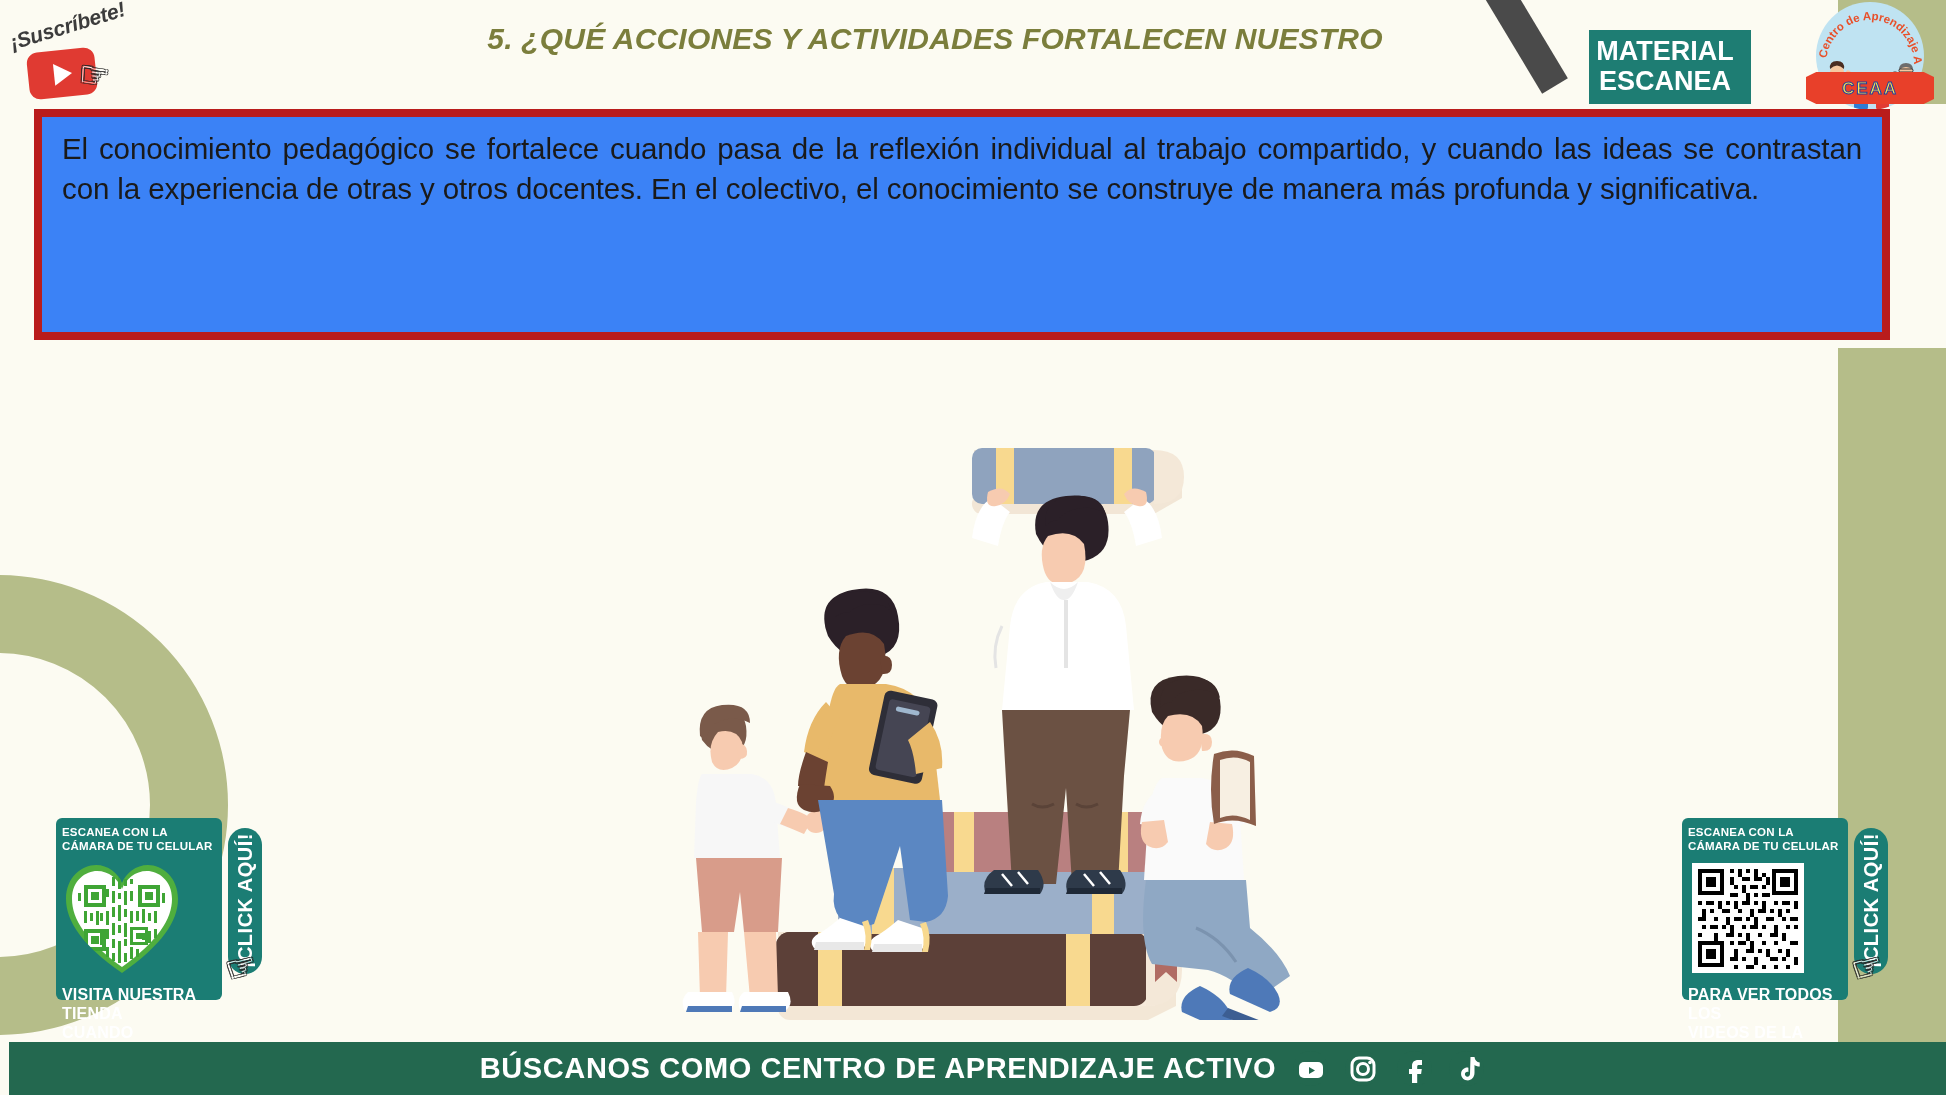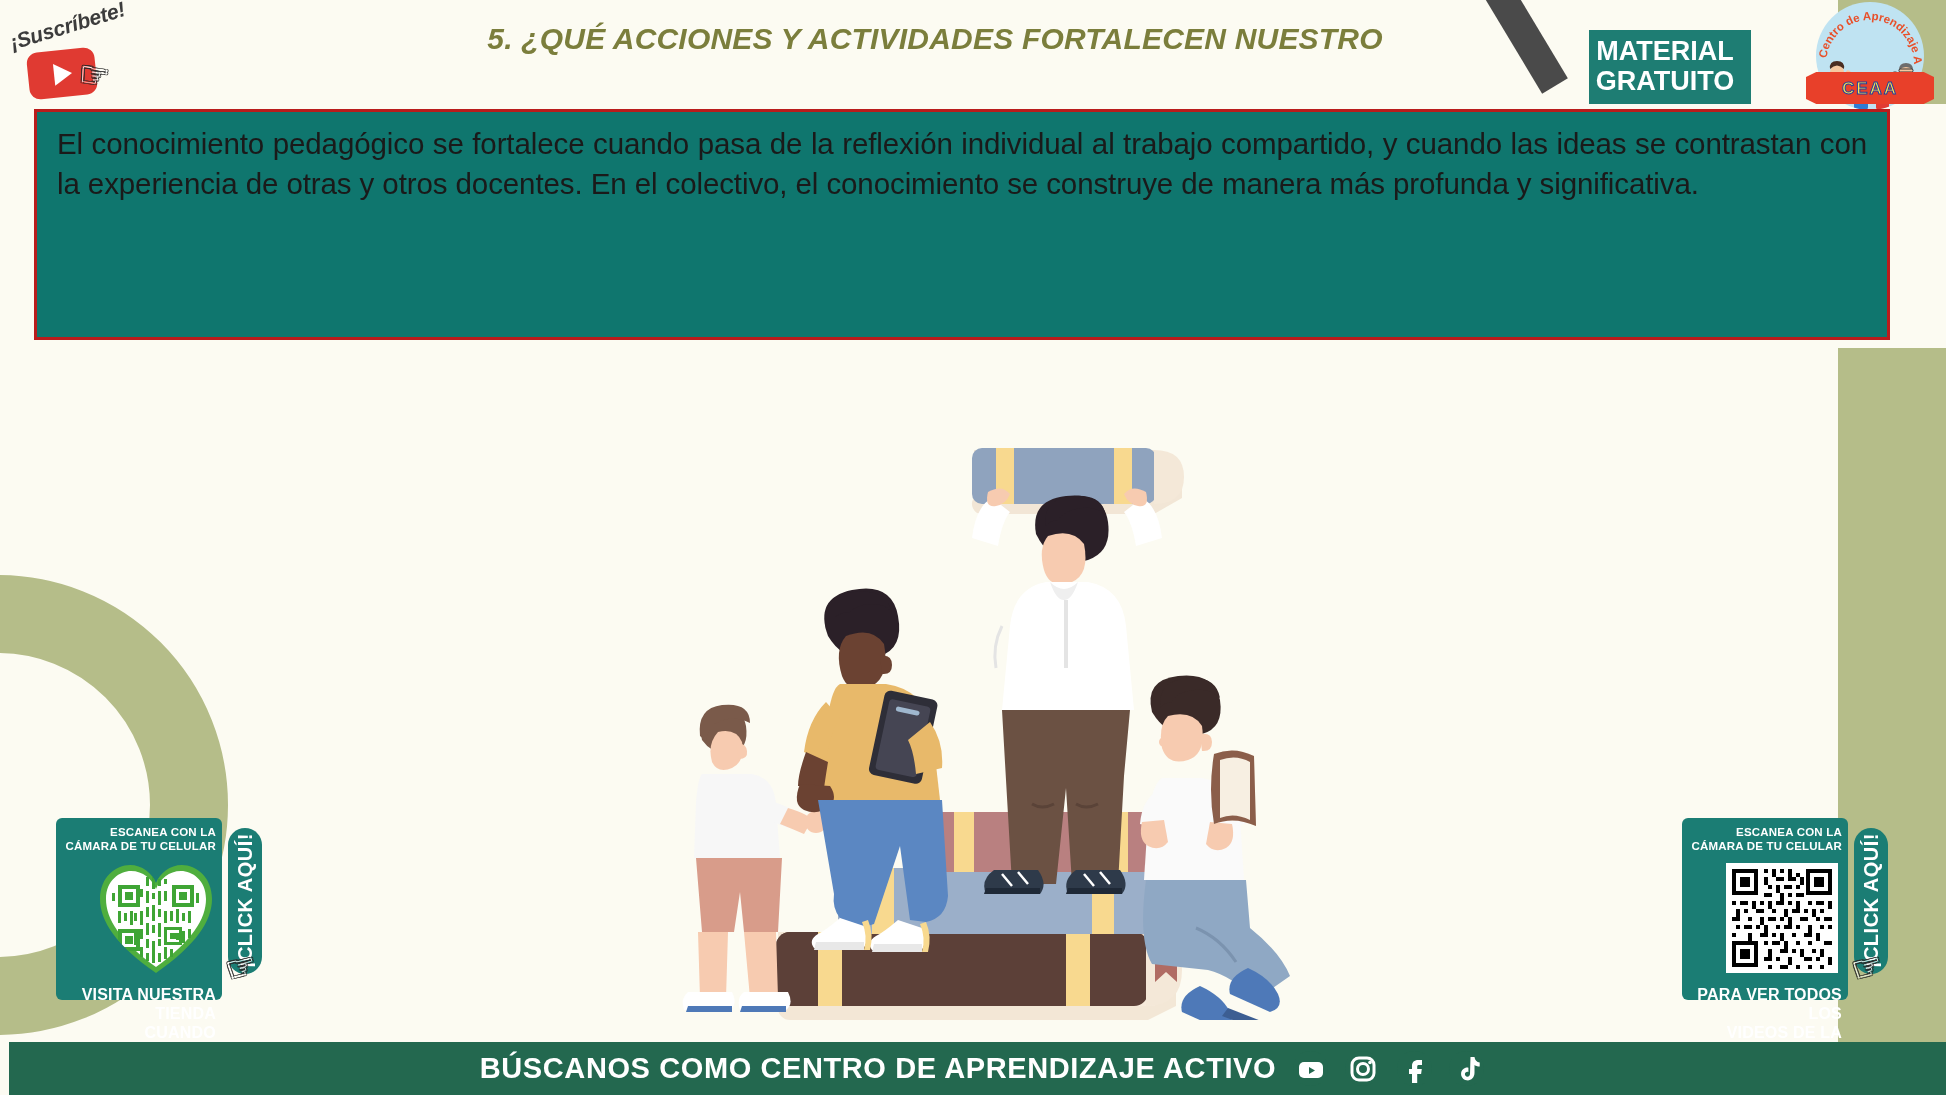--- a/index.html
+++ b/index.html
@@ -198,22 +198,22 @@
     line-height: 1;
   }
 
   
   .content-box {
     position: absolute;
     left: 34px;
     top: 109px;
     width: 1856px;
     height: 231px;
-    background: #0f766e;
-    border: 3px solid #b91c1c;
+    background: #3b82f6;
+    border: 8px solid #b91c1c;
     box-sizing: border-box;
     padding: 12px 20px 10px 20px;
   }
   .content-box p {
     margin: 0;
     font-size: 29.5px;
     line-height: 1.36;
     color: #1A1A1A;
     text-align: justify;
     font-family: "Liberation Sans", sans-serif;
@@ -232,21 +232,21 @@
 
   
   .qr-card {
     position: absolute;
     background: #1B7D74;
     border-radius: 6px;
     width: 166px;
     height: 182px;
     padding: 8px 6px;
     box-sizing: border-box;
-    text-align: right;
+    text-align: left;
   }
   .qr-caption-top {
     color: #ffffff;
     font-size: 11.5px;
     font-weight: bold;
     line-height: 1.2;
     letter-spacing: 0.2px;
   }
   .qr-caption-bottom {
     color: #ffffff;
@@ -329,21 +329,21 @@
     <div class="yt-play-box"></div>
     <div class="hand-cursor hand-sub">☞</div>
   </div>
 
   <div class="slide-title">
     <div>5. ¿QUÉ ACCIONES Y ACTIVIDADES FORTALECEN NUESTRO</div>
   </div>
 
   <div class="material-badge">
     <div>MATERIAL</div>
-    <div>GRATUITO</div>
+    <div>ESCANEA</div>
   </div>
 
   <div class="ceaa-logo">
     <div class="ceaa-circle">
       <svg class="ceaa-arc-text" viewBox="0 0 108 108">
         <defs>
           <path id="arcpath" d="M 10,62 A 44,44 0 0 1 98,62" fill="none"></path>
         </defs>
         <text>
           <textPath href="#arcpath" startOffset="4%" id="arc-tp">Centro de Aprendizaje Activo</textPath>

